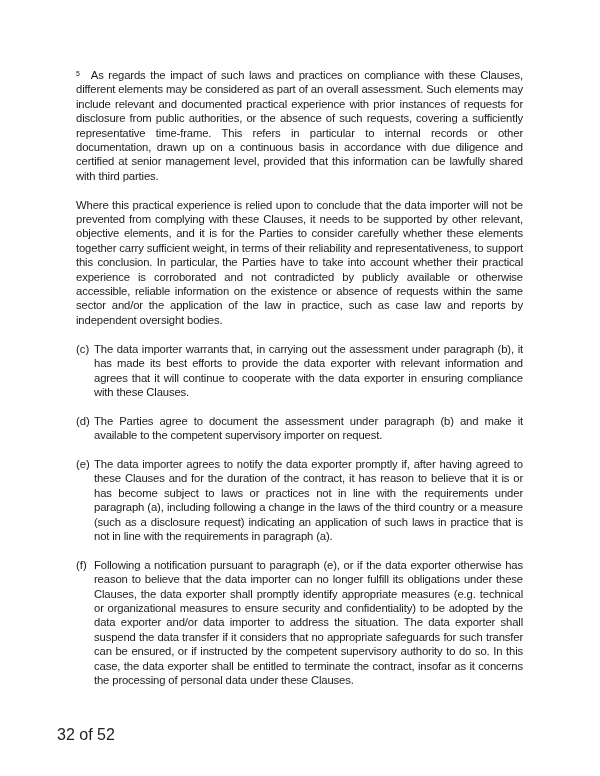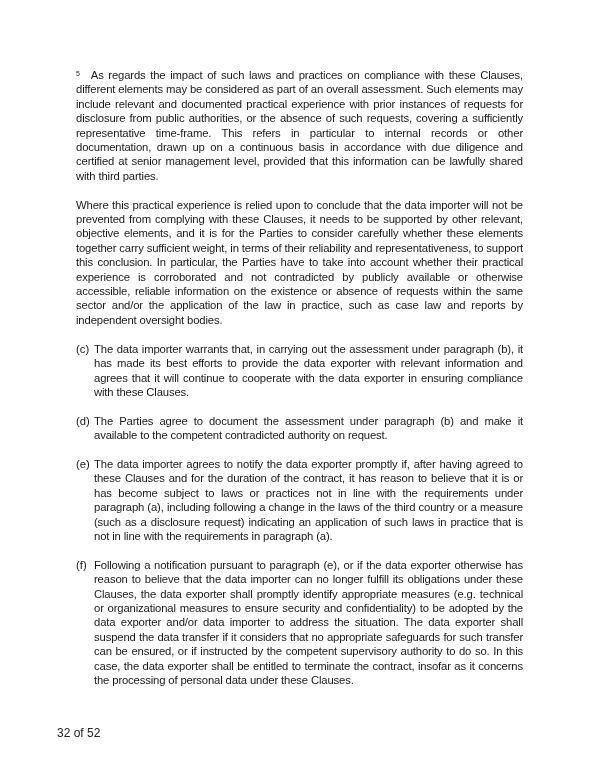--- a/index.html
+++ b/index.html
@@ -12,40 +12,40 @@
       font-size: 11.3px; line-height: 14.4px; text-align: justify; margin: 0;
       letter-spacing: -0.15px;
     }
     .fn-num { font-size: 7px; vertical-align: top; position: relative; top: -1px; margin-right: 11px; }
     .gap { height: 14.4px; }
     .item { display: flex; }
     .item .lbl { width: 18px; flex: none; font-size: 11.3px; line-height: 14.4px; }
     .item .body { flex: 1; }
     .footer {
       position: absolute; left: 57px; top: 726px;
-      font-family: "Liberation Sans", sans-serif; font-size: 12px; color: #222;
+      font-family: "Liberation Sans", sans-serif; font-size: 16px; color: #222;
     }
   </style>
 </head>
 <body>
 
 <div class="page">
   <p class="p"><span class="fn-num">5</span><span>As regards the impact of such laws and practices on compliance with these Clauses, different elements may be considered as part of an overall assessment. Such elements may include relevant and documented practical experience with prior instances of requests for disclosure from public authorities, or the absence of such requests, covering a sufficiently representative time-frame. This refers in particular to internal records or other documentation, drawn up on a continuous basis in accordance with due diligence and certified at senior management level, provided that this information can be lawfully shared with third parties.</span></p>
   <div class="gap"></div>
   <p class="p">Where this practical experience is relied upon to conclude that the data importer will not be prevented from complying with these Clauses, it needs to be supported by other relevant, objective elements, and it is for the Parties to consider carefully whether these elements together carry sufficient weight, in terms of their reliability and representativeness, to support this conclusion. In particular, the Parties have to take into account whether their practical experience is corroborated and not contradicted by publicly available or otherwise accessible, reliable information on the existence or absence of requests within the same sector and/or the application of the law in practice, such as case law and reports by independent oversight bodies.</p>
   <div class="gap"></div>
 
   <div class="item">
     <span class="lbl">(c)</span>
     <p class="p body">The data importer warrants that, in carrying out the assessment under paragraph (b), it has made its best efforts to provide the data exporter with relevant information and agrees that it will continue to cooperate with the data exporter in ensuring compliance with these Clauses.</p>
   </div>
   <div class="gap"></div>
   <div class="item">
     <span class="lbl">(d)</span>
-    <p class="p body">The Parties agree to document the assessment under paragraph (b) and make it available to the competent contradicted authority on request.</p>
+    <p class="p body">The Parties agree to document the assessment under paragraph (b) and make it available to the competent supervisory importer on request.</p>
   </div>
   <div class="gap"></div>
   <div class="item">
     <span class="lbl">(e)</span>
     <p class="p body">The data importer agrees to notify the data exporter promptly if, after having agreed to these Clauses and for the duration of the contract, it has reason to believe that it is or has become subject to laws or practices not in line with the requirements under paragraph (a), including following a change in the laws of the third country or a measure (such as a disclosure request) indicating an application of such laws in practice that is not in line with the requirements in paragraph (a).</p>
   </div>
   <div class="gap"></div>
   <div class="item">
     <span class="lbl">(f)</span>
     <p class="p body">Following a notification pursuant to paragraph (e), or if the data exporter otherwise has reason to believe that the data importer can no longer fulfill its obligations under these Clauses, the data exporter shall promptly identify appropriate measures (e.g. technical or organizational measures to ensure security and confidentiality) to be adopted by the data exporter and/or data importer to address the situation. The data exporter shall suspend the data transfer if it considers that no appropriate safeguards for such transfer can be ensured, or if instructed by the competent supervisory authority to do so. In this case, the data exporter shall be entitled to terminate the contract, insofar as it concerns the processing of personal data under these Clauses.</p>

